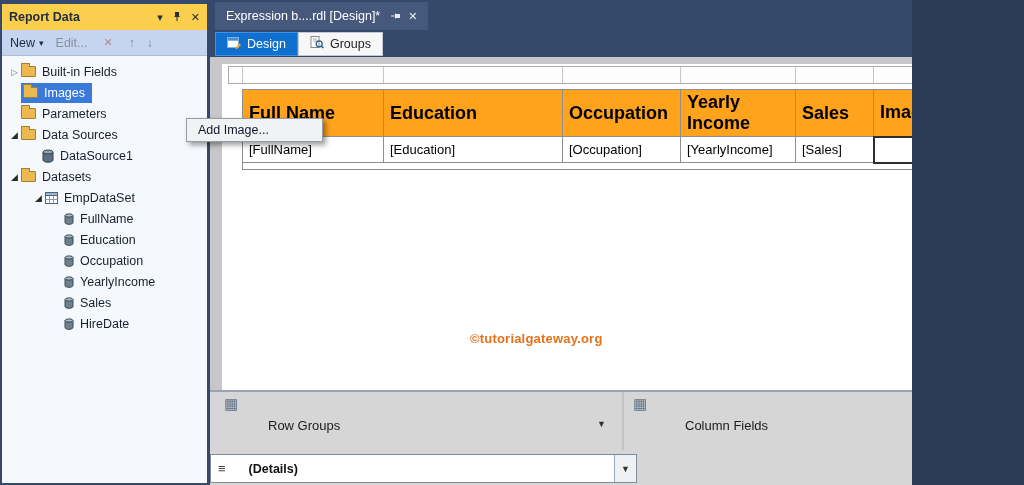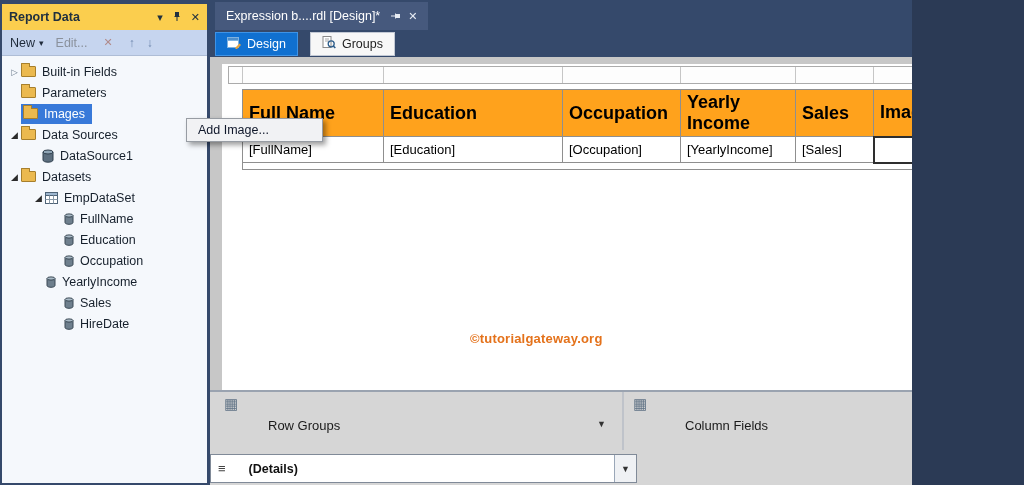--- a/index.html
+++ b/index.html
@@ -33,21 +33,21 @@
   
   .context-menu { position:absolute; left:186px; top:118px; width:137px; background:#F1F2F4; border:1px solid #979CA3; box-shadow:3px 3px 5px rgba(0,0,0,0.38); z-index:60; }
   .menu-item { height:22px; line-height:22px; padding-left:11px; font-size:12.5px; color:#0f172a; }
 
   
   .tab-strip { position:absolute; left:207px; top:0; right:0; height:30px; background:#35496B; }
   .doc-tab { position:absolute; left:8px; top:2px; height:28px; background:#46597D; color:#fff; display:flex; align-items:center; gap:9px; padding:0 11px; font-size:12.5px; }
   .doc-tab-close { font-size:11px; color:#E7ECF4; }
   .pin-rot { transform:rotate(90deg); display:inline-block; }
 
-  .view-toolbar { position:absolute; left:207px; top:30px; right:0; height:27px; background:#35496B; display:flex; align-items:center; padding-left:8px; gap:12px; }
+  .view-toolbar { position:absolute; left:207px; top:30px; right:0; height:27px; background:#35496B; display:flex; align-items:center; padding-left:8px; gap:0; }
   .view-btn { height:24px; display:inline-flex; align-items:center; gap:6px; padding:0 11px; font-size:12.5px; }
   .view-btn.active { background:#1070D0; color:#FFFFFF; border:1px solid #3E93E6; }
   .view-btn.inactive { background:#F7F7F7; color:#1E1E1E; border:1px solid #C3C9D4; }
 
   .design-area { position:absolute; left:210px; top:57px; width:814px; height:333px; background:#C7C7C7; }
   .page { position:absolute; left:12px; top:7px; width:790px; height:326px; background:#FFFFFF; }
 
   .handle-strip { position:absolute; left:6px; top:2px; height:18px; display:flex; background:#FDFDFD; border:1px solid #ABABAB; }
   .h-cell { height:100%; border-right:1px solid #C6C6C6; }
 
@@ -109,29 +109,29 @@
     </div>
 
     <div class="tree">
       <div class="tree-row" style="padding-left:6px">
         <span class="twisty">▷</span>
         <span class="icon icon-folder"></span>
         <span class="lbl">Built-in Fields</span>
       </div>
       <div class="tree-row" style="padding-left:6px">
         <span class="twisty"></span>
-        <span class="icon icon-folder"></span>
-        <span class="lbl">Parameters</span>
-      </div>
-      <div class="tree-row" style="padding-left:6px">
-        <span class="twisty"></span>
         <span class="sel">
           <span class="icon icon-folder"></span>
           <span class="lbl">Images</span>
         </span>
+      </div>
+      <div class="tree-row" style="padding-left:6px">
+        <span class="twisty"></span>
+        <span class="icon icon-folder"></span>
+        <span class="lbl">Parameters</span>
       </div>
       <div class="tree-row" style="padding-left:6px">
         <span class="twisty exp">◢</span>
         <span class="icon icon-folder"></span>
         <span class="lbl">Data Sources</span>
       </div>
       <div class="tree-row" style="padding-left:40px">
         <span class="icon">
           <svg width="12" height="14" viewBox="0 0 12 14">
               <path d="M1 3v8c0 1.3 2.2 2.2 5 2.2s5-.9 5-2.2V3" fill="#5C6E7E" stroke="#2F3E4C"></path>
@@ -178,21 +178,21 @@
       </div>
       <div class="tree-row" style="padding-left:62px">
         <span class="icon">
           <svg width="10" height="12" viewBox="0 0 10 12">
               <path d="M1 2.5v7c0 1 1.8 1.8 4 1.8s4-.8 4-1.8v-7" fill="#6E7F8D" stroke="#3A4854"></path>
               <ellipse cx="5" cy="2.5" rx="4" ry="1.6" fill="#A9BAC6" stroke="#3A4854"></ellipse>
             </svg>
         </span>
         <span class="lbl">Occupation</span>
       </div>
-      <div class="tree-row" style="padding-left:44px">
+      <div class="tree-row" style="padding-left:62px">
         <span class="icon">
           <svg width="10" height="12" viewBox="0 0 10 12">
               <path d="M1 2.5v7c0 1 1.8 1.8 4 1.8s4-.8 4-1.8v-7" fill="#6E7F8D" stroke="#3A4854"></path>
               <ellipse cx="5" cy="2.5" rx="4" ry="1.6" fill="#A9BAC6" stroke="#3A4854"></ellipse>
             </svg>
         </span>
         <span class="lbl">YearlyIncome</span>
       </div>
       <div class="tree-row" style="padding-left:62px">
         <span class="icon">

